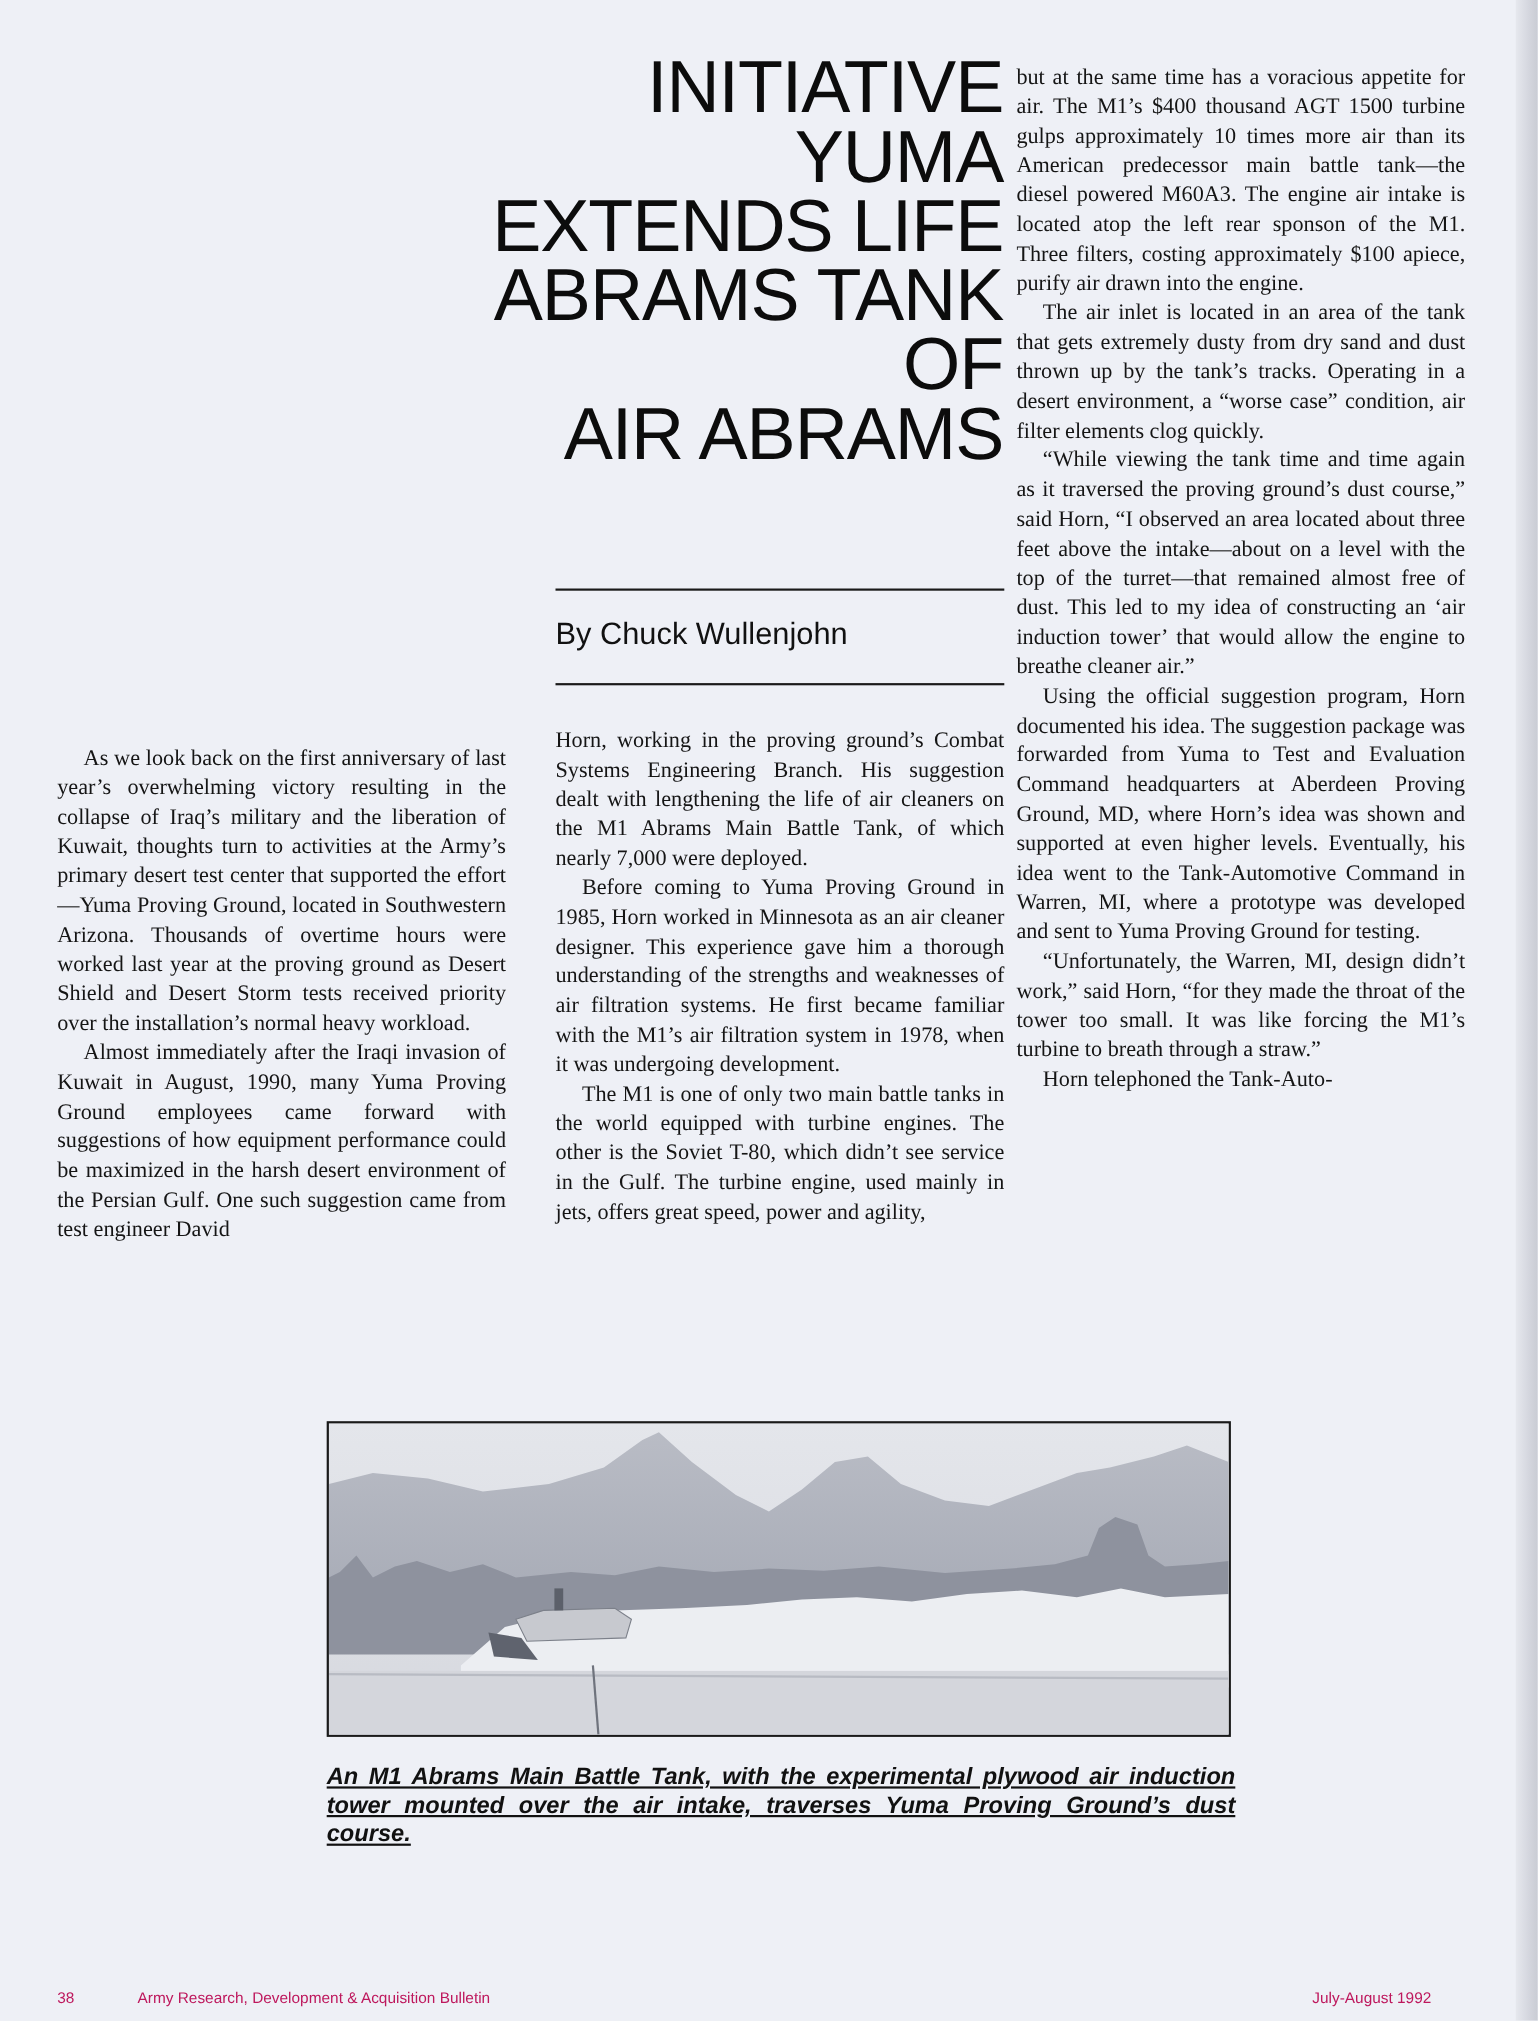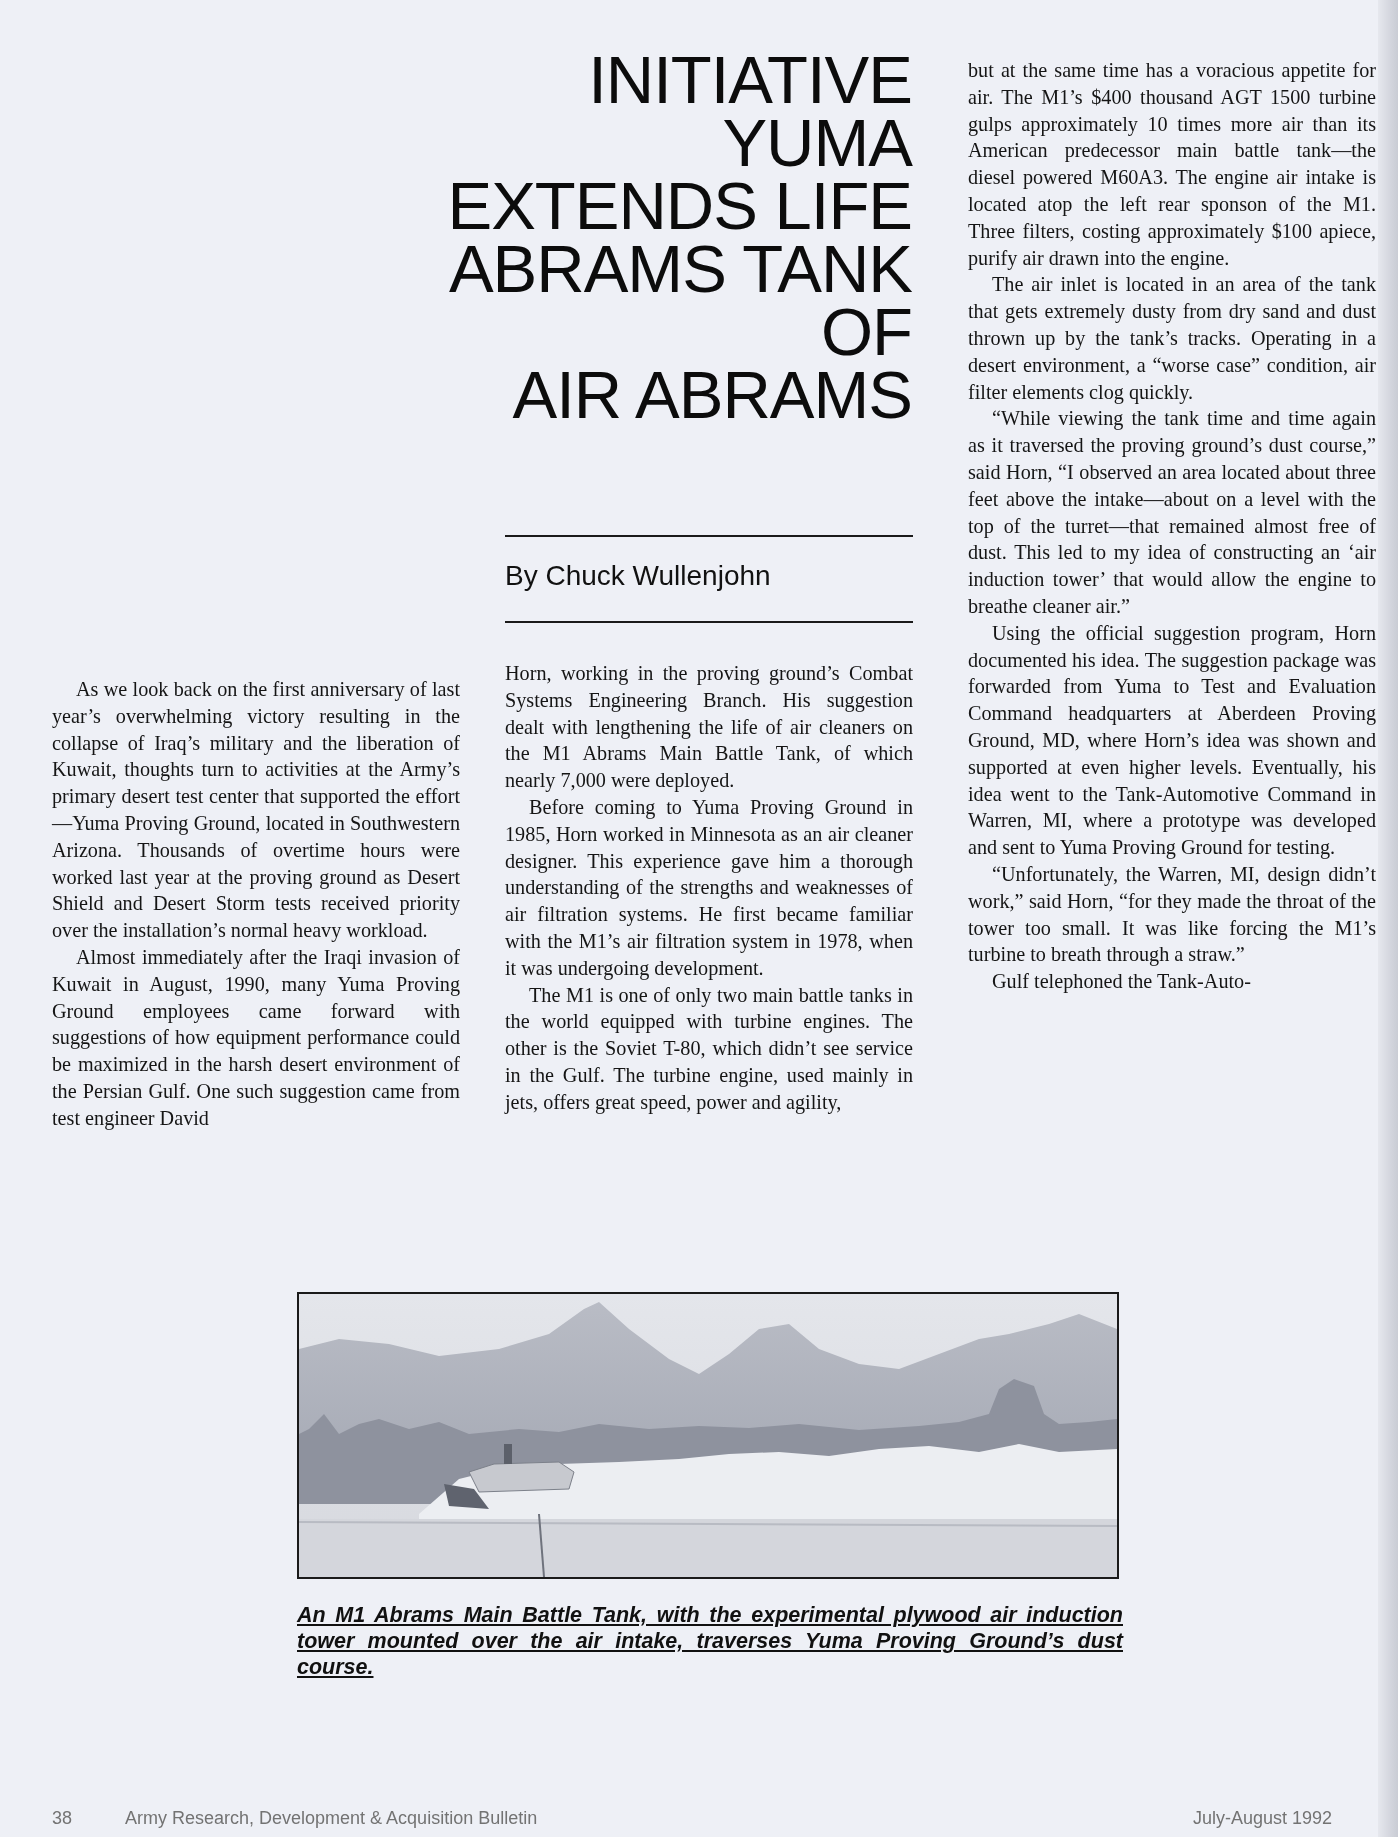--- a/index.html
+++ b/index.html
@@ -35,37 +35,37 @@
       position: absolute; width: 408px;
       font-family: "Liberation Serif", serif;
       font-size: 20.2px; line-height: 26.8px;
       text-align: justify;
       color: #151515;
     }
     .col p { margin: 0; text-indent: 24px; }
     .col p.noindent { text-indent: 0; }
     .col1 { left: 52px; top: 676px; }
     .col2 { left: 505px; top: 660px; }
-    .col3 { left: 968px; top: 57px; }
+    .col3 { left: 924px; top: 57px; }
     .photo {
       position: absolute; left: 297px; top: 1292px; width: 822px; height: 287px;
       border: 2px solid #1a1a1a; box-sizing: border-box; overflow: hidden;
       background: #dfe1e6;
     }
     .photo svg { display: block; }
     .caption {
       position: absolute; left: 297px; top: 1602px; width: 826px;
       font-family: "Liberation Sans", sans-serif; font-weight: bold; font-style: italic;
       font-size: 21.5px; line-height: 26px; color: #111;
       text-align: justify;
       text-decoration: underline;
     }
     .footer {
       position: absolute; top: 1808px;
-      font-family: "Liberation Sans", sans-serif; font-size: 18px; color: #737373;
+      font-family: "Liberation Sans", sans-serif; font-size: 14px; color: #be185d;
     }
     .footer.page-num { left: 52px; }
     .footer.pub { left: 125px; }
     .footer.date { left: 1193px; }
   </style>
 </head>
 <body>
 
 <div class="page-edge"></div>
 
@@ -92,21 +92,21 @@
   <p>Before coming to Yuma Proving Ground in 1985, Horn worked in Minnesota as an air cleaner designer. This experience gave him a thorough understanding of the strengths and weaknesses of air filtration systems. He first became familiar with the M1’s air filtration system in 1978, when it was undergoing development.</p>
   <p>The M1 is one of only two main battle tanks in the world equipped with turbine engines. The other is the Soviet T-80, which didn’t see service in the Gulf. The turbine engine, used mainly in jets, offers great speed, power and agility,</p>
 </div>
 
 <div class="col col3">
   <p class="noindent">but at the same time has a voracious appetite for air. The M1’s $400 thousand AGT 1500 turbine gulps approximately 10 times more air than its American predecessor main battle tank—the diesel powered M60A3. The engine air intake is located atop the left rear sponson of the M1. Three filters, costing approximately $100 apiece, purify air drawn into the engine.</p>
   <p>The air inlet is located in an area of the tank that gets extremely dusty from dry sand and dust thrown up by the tank’s tracks. Operating in a desert environment, a “worse case” condition, air filter elements clog quickly.</p>
   <p>“While viewing the tank time and time again as it traversed the proving ground’s dust course,” said Horn, “I observed an area located about three feet above the intake—about on a level with the top of the turret—that remained almost free of dust. This led to my idea of constructing an ‘air induction tower’ that would allow the engine to breathe cleaner air.”</p>
   <p>Using the official suggestion program, Horn documented his idea. The suggestion package was forwarded from Yuma to Test and Evaluation Command headquarters at Aberdeen Proving Ground, MD, where Horn’s idea was shown and supported at even higher levels. Eventually, his idea went to the Tank-Automotive Command in Warren, MI, where a prototype was developed and sent to Yuma Proving Ground for testing.</p>
   <p>“Unfortunately, the Warren, MI, design didn’t work,” said Horn, “for they made the throat of the tower too small. It was like forcing the M1’s turbine to breath through a straw.”</p>
-  <p>Gulf telephoned the Tank-Auto-</p>
+  <p>Horn telephoned the Tank-Auto-</p>
 </div>
 
 <div class="photo" title="M1 Abrams tank on dust course with mountains in background">
   <svg width="818" height="283" viewBox="0 0 818 283">
     <defs>
       <linearGradient id="sky" x1="0" y1="0" x2="0" y2="1">
         <stop offset="0" stop-color="#e4e6eb"></stop>
         <stop offset="1" stop-color="#d6d8de"></stop>
       </linearGradient>
       <linearGradient id="mtn" x1="0" y1="0" x2="0" y2="1">

